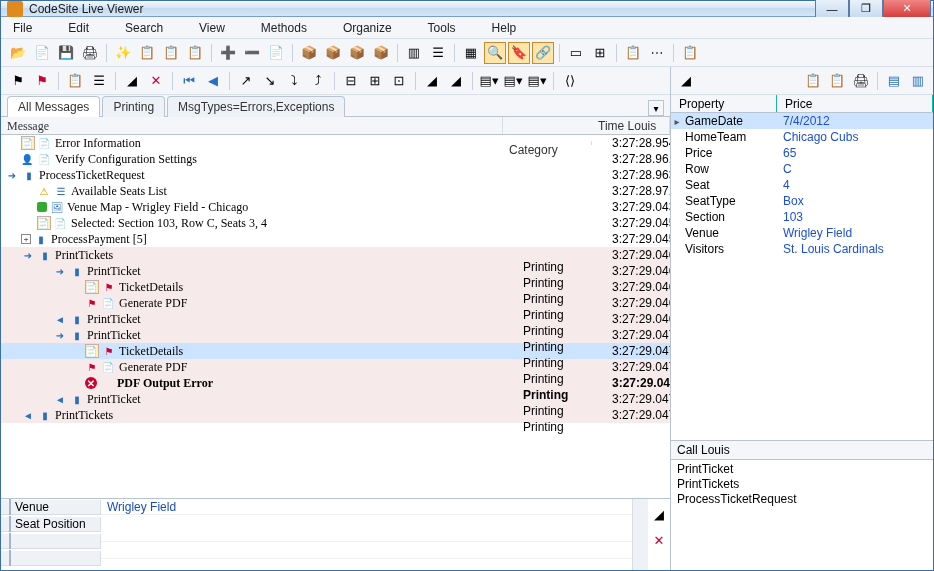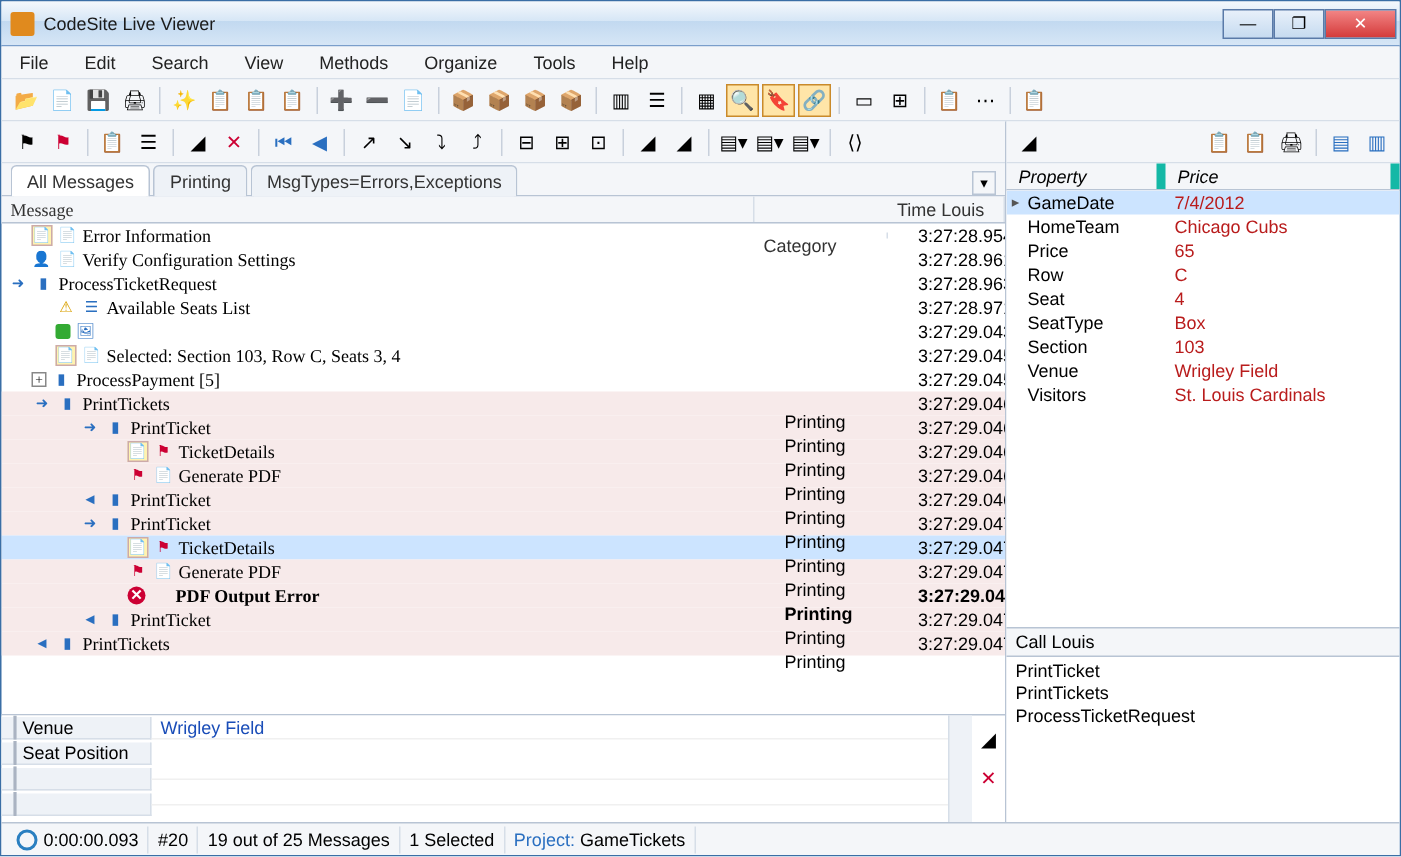--- a/index.html
+++ b/index.html
@@ -1,24 +1,24 @@
 <!DOCTYPE html>
 <html><head>
 <meta charset="utf-8">
 <style>
 * { box-sizing: border-box; margin: 0; padding: 0; }
 body { font-family: "Segoe UI", Tahoma, sans-serif; font-size: 12px; background: #fff; overflow: hidden; }
 .window { width: 934px; height: 571px; background: #fff; border: 1px solid #3a6ea5; display: flex; flex-direction: column; }
-.titlebar { height: 30px; background: linear-gradient(#f4f8fc, #d6e6f6 45%, #c2d9f0 46%, #d6e6f6); display: flex; align-items: center; padding: 0 2px 0 6px; border-bottom: 1px solid #7a9ecb; }
+.titlebar { height: 16px; background: linear-gradient(#f4f8fc, #d6e6f6 45%, #c2d9f0 46%, #d6e6f6); display: flex; align-items: center; padding: 0 2px 0 6px; border-bottom: 1px solid #7a9ecb; }
 .titlebar .app-icon { width: 16px; height: 16px; margin-right: 6px; background: #e08a1e; border-radius: 2px; }
 .titlebar .title { flex: 1; color: #1a1a1a; font-size: 12px; }
 .winbtns { display: flex; gap: 0; }
 .winbtn { width: 34px; height: 20px; border: 1px solid #5a7aa8; background: linear-gradient(#e8f0fa, #c6dbf0); display: flex; align-items: center; justify-content: center; font-size: 11px; }
 .winbtn.close { background: linear-gradient(#f28585, #d43a3a); color: #fff; width: 48px; }
-.menubar { height: 22px; display: flex; align-items: center; padding: 0 4px; gap: 8px; background: #f4f6f9; border-bottom: 1px solid #d6dee8; }
+.menubar { height: 22px; display: flex; align-items: center; padding: 0 4px; gap: 20px; background: #f4f6f9; border-bottom: 1px solid #d6dee8; }
 .menubar .menu-item { padding: 2px 8px; color: #222; }
 .toolbar { height: 28px; display: flex; align-items: center; gap: 2px; padding: 2px 6px; background: #f4f6f9; border-bottom: 1px solid #d6dee8; }
 .tbtn { width: 22px; height: 22px; border: 1px solid transparent; display: flex; align-items: center; justify-content: center; font-size: 13px; }
 .tbtn.sel { border: 1px solid #c98a2b; background: #ffe5a8; }
 .tsep { width: 1px; height: 18px; background: #c8d0dc; margin: 0 3px; }
 .body { flex: 1; display: flex; min-height: 0; }
 .left { flex: 1; display: flex; flex-direction: column; min-width: 0; border-right: 1px solid #b8c4d4; }
 .right { width: 262px; display: flex; flex-direction: column; }
 .toolbar2 { height: 28px; display: flex; align-items: center; gap: 2px; padding: 2px 6px; background: #f4f6f9; border-bottom: 1px solid #d6dee8; }
 .tabs-row { height: 22px; display: flex; align-items: flex-end; padding: 0 6px; background: #f4f6f9; gap: 0; border-bottom: 1px solid #b8c4d4; }
@@ -47,28 +47,28 @@
 .watch-row .wk { width: 100px; padding-left: 4px; background: #eef2f7; border-right: 1px solid #d6dee8; border-bottom: 1px solid #d6dee8; }
 .watch-row .wv { flex: 1; padding-left: 6px; border-bottom: 1px solid #f0f0f0; }
 .watch-row .wv.blue { color: #1a4db8; }
 .watch-row .box { width: 12px; height: 12px; background: #d8dde5; border: 1px solid #aab3c2; margin: 0 4px; }
 .watch-scroll { width: 16px; background: #eef2f7; border-left: 1px solid #d6dee8; }
 .watch-tools { width: 22px; display: flex; flex-direction: column; align-items: center; padding-top: 4px; gap: 4px; }
 .right-toolbar { height: 28px; display: flex; align-items: center; gap: 2px; padding: 2px 4px; background: #f4f6f9; border-bottom: 1px solid #d6dee8; }
 .right-toolbar .rspacer { flex: 1; }
 .details-title { padding: 2px 6px; background: #f4f6f9; border-bottom: 1px solid #b8c4d4; color: #333; }
 .details-header { height: 18px; display: flex; border-bottom: 1px solid #b8c4d4; background: #f4f6f9; }
-.details-header .dcol { padding: 2px 8px; border-right: 6px solid #14b8a6; font-style: italic; }
+.details-header .dcol { padding: 2px 8px; border-right: 1px solid #14b8a6; }
 .dcol-prop { width: 106px; }
 .dcol-val { flex: 1; }
 .details-body { flex: 1; overflow: auto; background: #fff; min-height: 0; }
 .detail-row { height: 16px; display: flex; align-items: center; }
 .detail-row .arrow { width: 12px; text-align: center; color: #555; font-size: 10px; }
 .detail-row .prop { width: 94px; padding-left: 2px; }
-.detail-row .val { flex: 1; padding-left: 6px; color: #b91c1c; }
+.detail-row .val { flex: 1; padding-left: 6px; color: #1d4ed8; }
 .detail-row.sel { background: #cce4ff; }
 .callstack-title { padding: 2px 6px; border-top: 1px solid #b8c4d4; border-bottom: 1px solid #b8c4d4; background: #f4f6f9; }
 .callstack-body { height: 110px; padding: 2px 6px; background: #fff; }
 .callstack-body div { line-height: 15px; }
 .statusbar { height: 22px; display: flex; align-items: center; background: #f4f6f9; border-top: 1px solid #b8c4d4; padding: 0 4px; font-size: 12px; gap: 0; }
 .statusbar .sitem { padding: 0 6px; border-right: 1px solid #d6dee8; height: 18px; display: flex; align-items: center; }
 .statusbar .clock-icon { width: 14px; height: 14px; border-radius: 50%; border: 2px solid #2a7fc0; margin-right: 4px; position: relative; }
 .statusbar .proj-label { color: #2a6fc0; }
 </style>
 </head>
@@ -222,20 +222,21 @@
               <span>Available Seats List</span>
             </div>
             <div class="col-cat"></div>
             <div class="col-time">3:27:28.971</div>
           </div>
           <div class="msg-row">
             <div class="col-msg">
               <span class="ind" style="width:36px"></span>
               <span class="ic" style="background:#3a3;border-radius:2px;width:10px;height:10px"> </span>
               <span class="ic" style="color:#2a6fc0">🖼</span>
+              <span>Venue Map - Wrigley Field - Chicago</span>
             </div>
             <div class="col-cat"></div>
             <div class="col-time">3:27:29.043</div>
           </div>
           <div class="msg-row">
             <div class="col-msg">
               <span class="ind" style="width:36px"></span>
               <span class="ic" style="background:#fff3b0;border:1px solid #caa">📄</span>
               <span class="ic" style="color:#888">📄</span>
               <span>Selected: Section 103, Row C, Seats 3, 4</span>
@@ -464,26 +465,13 @@
 
       <div class="callstack-title">Call Louis</div>
       <div class="callstack-body" id="callstack-body">
           <div>PrintTicket</div>
           <div>PrintTickets</div>
           <div>ProcessTicketRequest</div>
         </div>
     </div>
   </div>
 
-  <div class="statusbar">
-    <div class="sitem">
-      <span class="clock-icon"></span>
-      <span>0:00:00.093</span>
-    </div>
-    <div class="sitem">#20</div>
-    <div class="sitem">19 out of 25 Messages</div>
-    <div class="sitem">1 Selected</div>
-    <div class="sitem">
-      <span class="proj-label">Project:</span>&nbsp;
-      <span>GameTickets</span>
-    </div>
-  </div>
 </div>
 
 </body></html>

